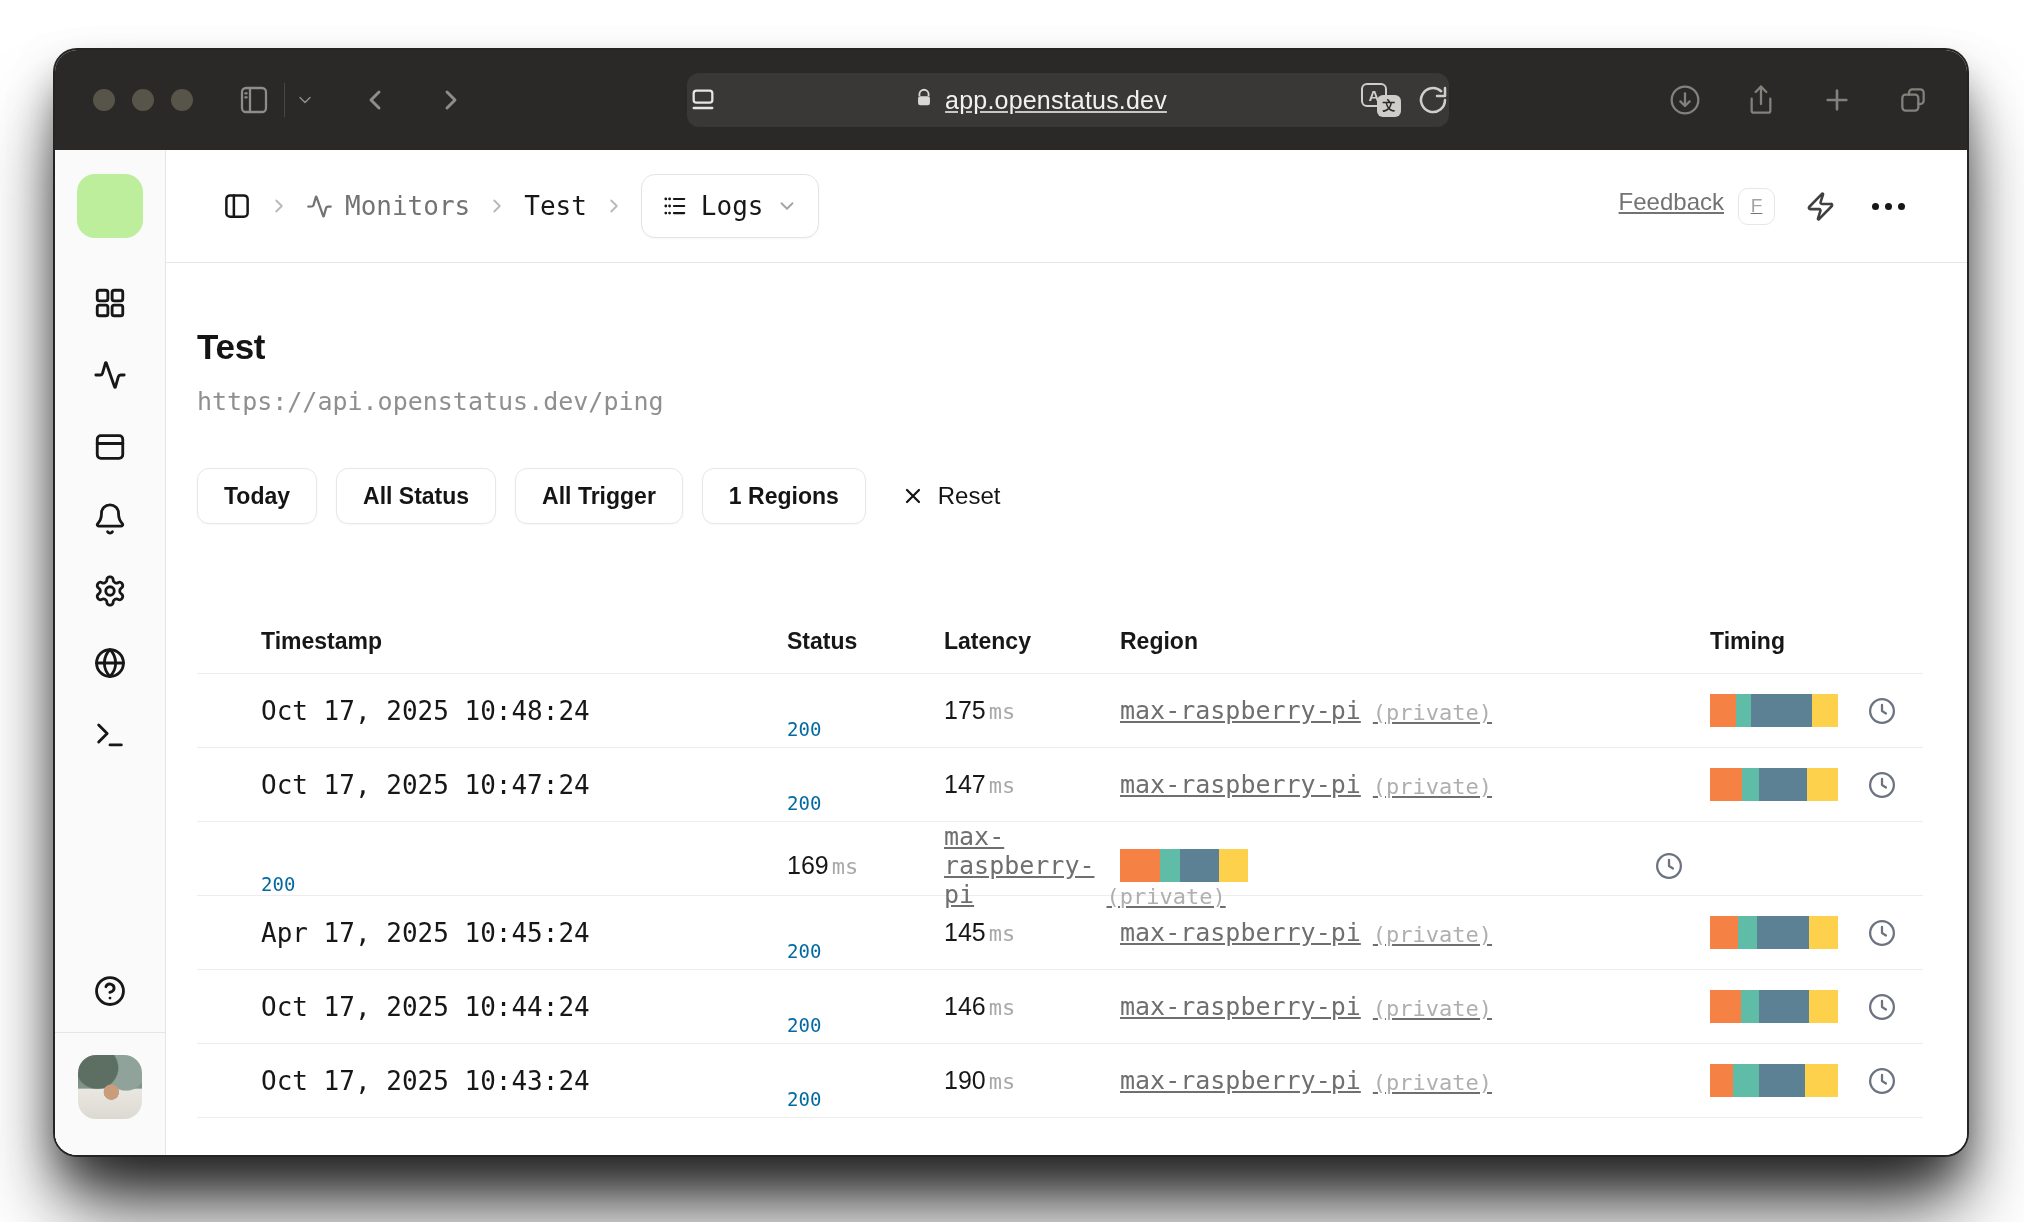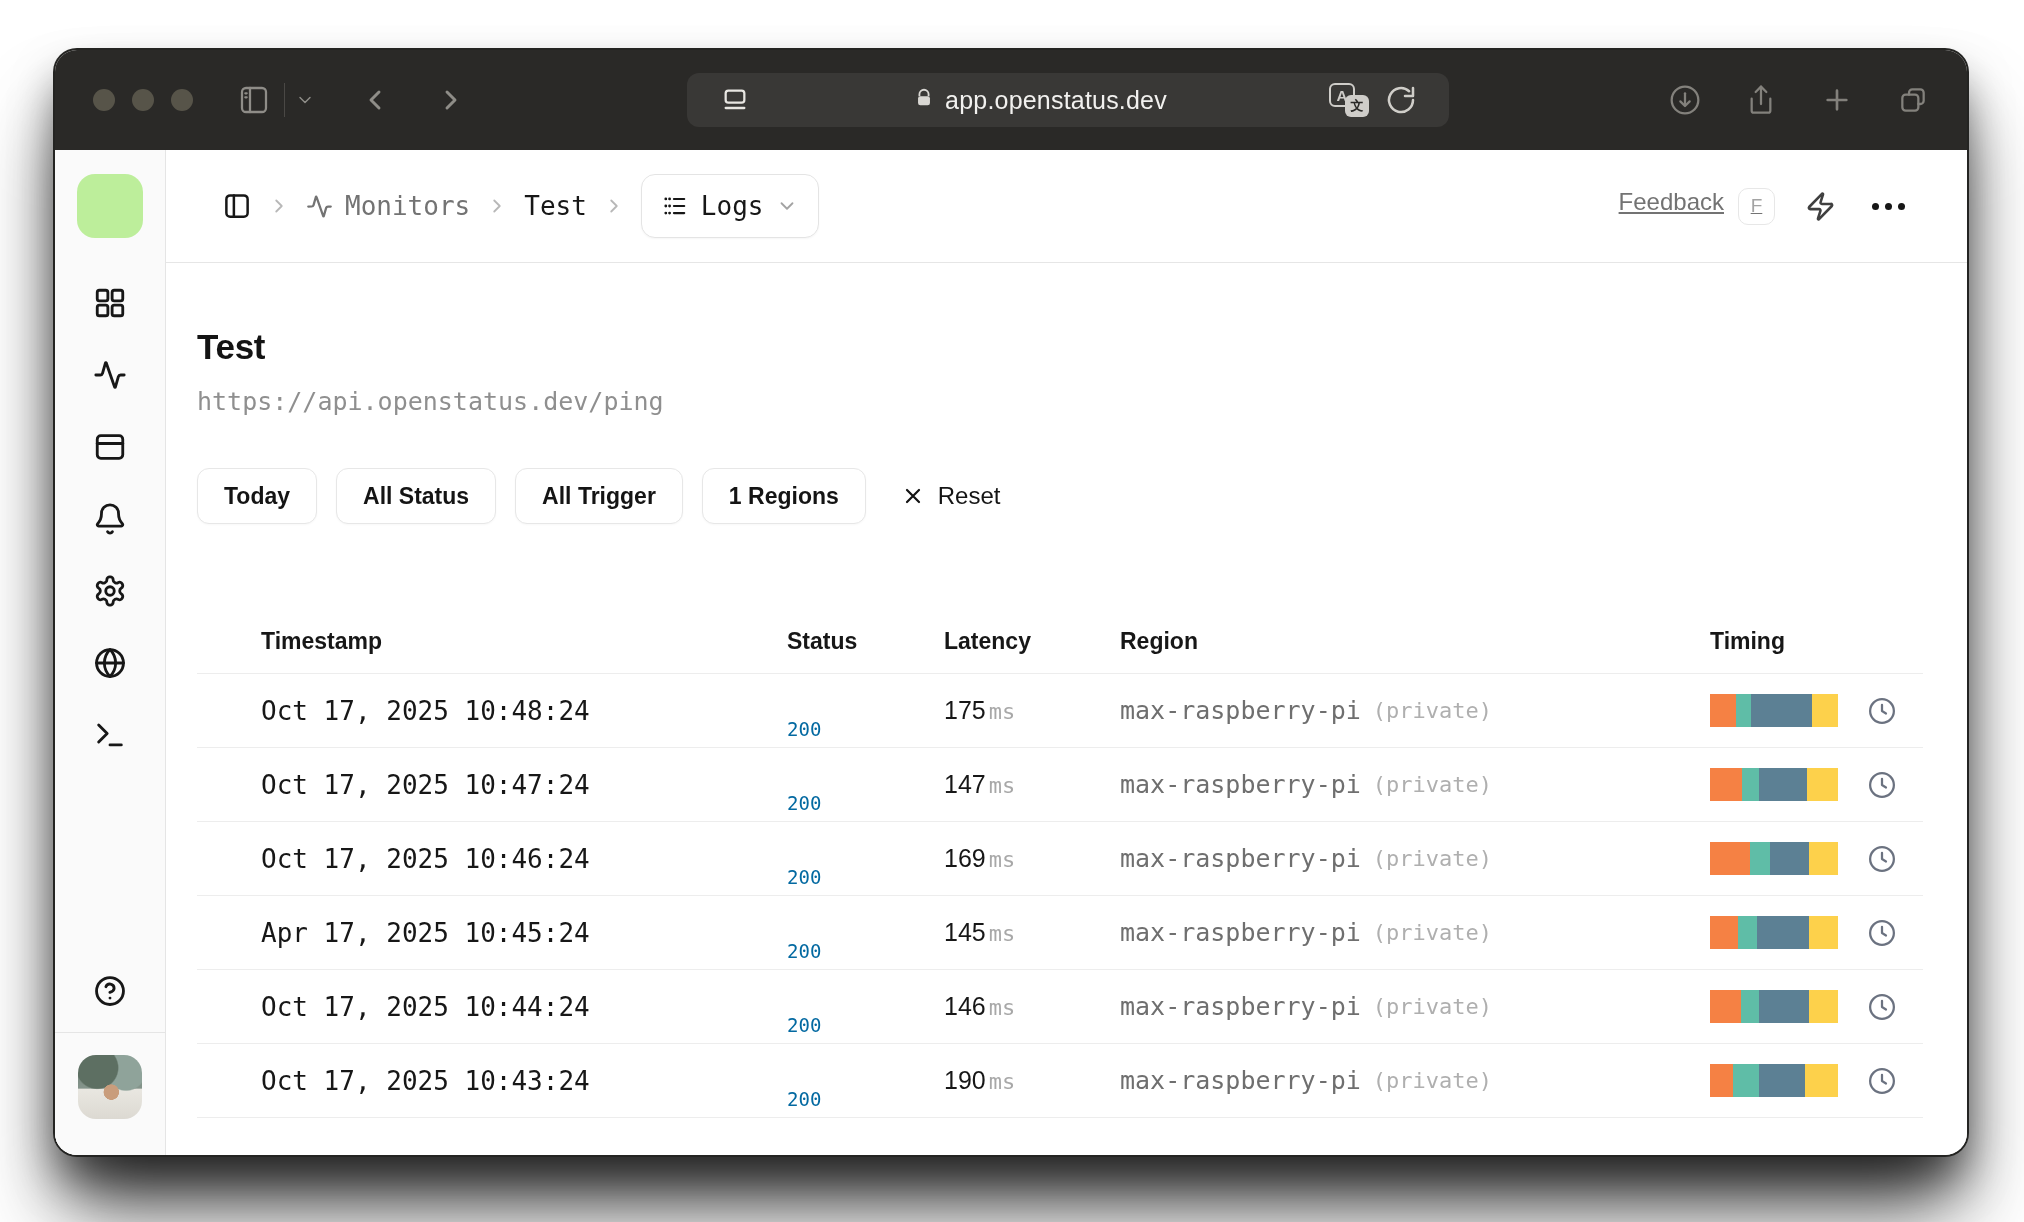--- a/index.html
+++ b/index.html
@@ -16,21 +16,21 @@
   .titlebar{ flex:0 0 100px; background:#2a2927; display:flex; align-items:center; padding:0 38px; }
   .tl{ width:22px; height:22px; border-radius:50%; background:#575449; margin-right:17px; }
   .tbgroup{ display:flex; align-items:center; color:#8f8d88; }
   .tb-icon{ width:32px; height:32px; }
   .tb-icon svg{ width:100%; height:100%; stroke:currentColor; fill:none; stroke-width:1.7;
     stroke-linecap:round; stroke-linejoin:round; }
   .vdiv{ width:1px; height:34px; background:#4a4845; margin:0 10px 0 14px; }
   .chev-sm{ width:20px; height:20px; }
   .navchev{ margin-left:44px; }
   .urlfield{ margin-left:auto; margin-right:auto; width:762px; height:54px; background:#393836;
-    border-radius:12px; display:flex; align-items:center; padding:0 32px; color:#c9c7c3; }
+    border-radius:12px; display:flex; align-items:center; padding:0 0; color:#c9c7c3;text-decoration:underline; }
   .url-center{ flex:1; display:flex; align-items:center; justify-content:center; gap:10px;
     color:#f2f1ef; font-size:25px; font-weight:500; letter-spacing:.2px; }
   .lock-icon svg{ width:22px; height:22px; }
   .translate{ position:relative; width:40px; height:34px; margin-right:16px; }
   .translate .ta{ position:absolute; left:0; top:0; width:26px; height:24px; border:2px solid #cfcdc9;
     border-radius:6px; color:#cfcdc9; font-size:15px; font-weight:700; display:flex; align-items:center;
     justify-content:center; background:#393836; }
   .translate .tb{ position:absolute; right:0; bottom:0; width:24px; height:22px; background:#cfcdc9;
     border-radius:6px; color:#2a2927; font-size:13px; font-weight:700; display:flex; align-items:center;
     justify-content:center; }
@@ -103,21 +103,21 @@
   .table{ margin-top:86px; }
   .trow{ display:grid; grid-template-columns:64px 526px 157px 176px 590px 1fr;
     align-items:center; height:74px; border-bottom:1px solid #ededed; }
   .thead{ height:64px; font-size:23px; font-weight:700; color:#171717; }
   .cell-dot{ padding-left:20px; }
   .dot{ width:17px; height:17px; border-radius:5px; background:#2fc465; }
   .c-ts{ font-size:26px; color:#171717; }
   .c-status{ font-size:19px; color:#0369a1;margin-top:36px; }
   .c-lat{ font-size:25px; font-weight:500; color:#171717; display:flex; align-items:baseline; }
   .c-lat .unit{ font-size:22px; color:#a8a8a8; font-weight:400; margin-left:3px; }
-  .c-region{ font-size:25px; color:#6f6f6f; display:flex; align-items:center; }
+  .c-region{ font-size:25px; color:#6f6f6f; display:flex; align-items:flex-end;text-decoration:underline; }
   .c-region .note{ font-size:22px; color:#afafaf; margin-left:12px; }
   .c-timing{ display:flex; align-items:center; justify-content:space-between; padding-right:26px; }
   .tbar{ width:128px; height:33px; display:flex; overflow:hidden; }
   .tbar .seg{ height:100%; }
   .clock{ width:30px; height:30px; color:#6b7280; }
   .clock svg{ width:100%; height:100%; stroke:currentColor; fill:none; stroke-width:1.8;
     stroke-linecap:round; stroke-linejoin:round; }
 </style>
 </head>
 <body>
@@ -419,21 +419,20 @@
         <svg viewBox="0 0 24 24">
                       <circle cx="12" cy="12" r="9.5"></circle>
                       <path d="M12 7v5l3.2 2"></path>
                     </svg>
       </span>
     </span>
   </div>
 
   <div class="trow">
     <span class="cell-dot"><span class="dot" style="background: rgb(47, 196, 101);"></span></span>
-    <span class="c-ts mono">Oct 17, 2025 10:46:24</span>
     <span class="c-status mono">200</span>
     <span class="c-lat">
       <span>169</span>
       <span class="unit mono">ms</span>
     </span>
     <span class="c-region mono">
       <span>max-raspberry-pi</span>
       <span class="note">(private)</span>
     </span>
     <span class="c-timing">

